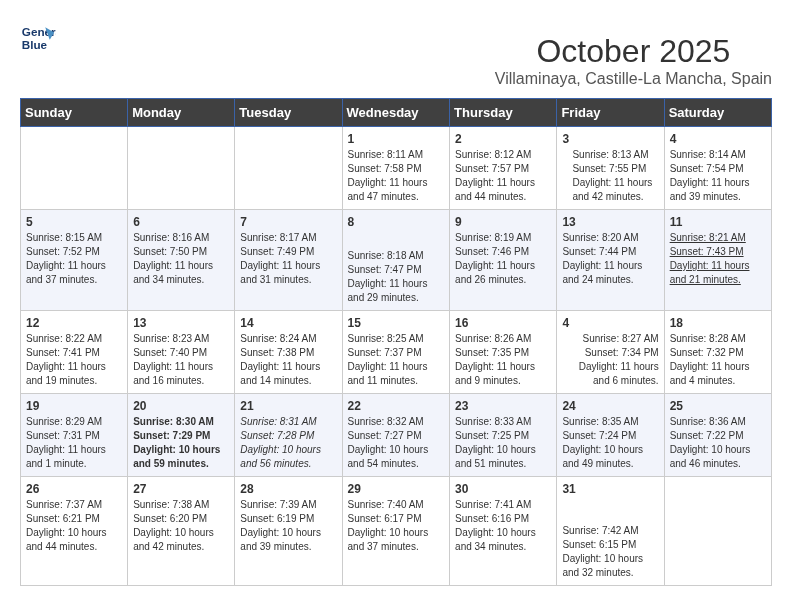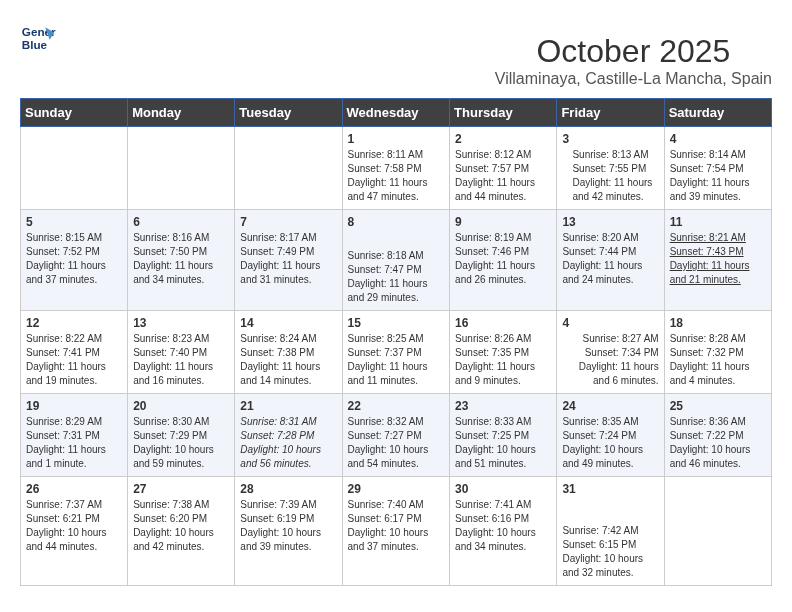--- a/index.html
+++ b/index.html
@@ -248,21 +248,21 @@
       <tr>
         <td>
           <span class="day-number">19</span>
           <div class="day-info" style="white-space: pre-line;">Sunrise: 8:29 AM
 Sunset: 7:31 PM
 Daylight: 11 hours
 and 1 minute.</div>
         </td>
         <td>
           <span class="day-number">20</span>
-          <div class="day-info" style="white-space: pre-line;">Sunrise: 8:30 AM
+          <div class="day-info" style="white-space: pre-line; font-weight: bold;">Sunrise: 8:30 AM
 Sunset: 7:29 PM
 Daylight: 10 hours
 and 59 minutes.</div>
         </td>
         <td>
           <span class="day-number">21</span>
           <div class="day-info" style="white-space: pre-line; font-style: italic;">Sunrise: 8:31 AM
 Sunset: 7:28 PM
 Daylight: 10 hours
 and 56 minutes.</div>

